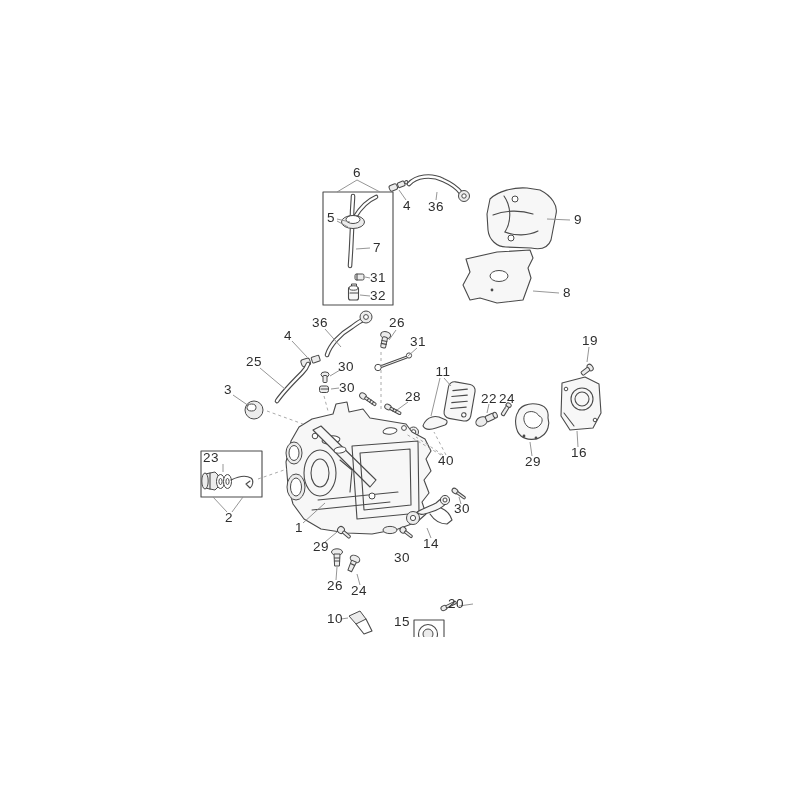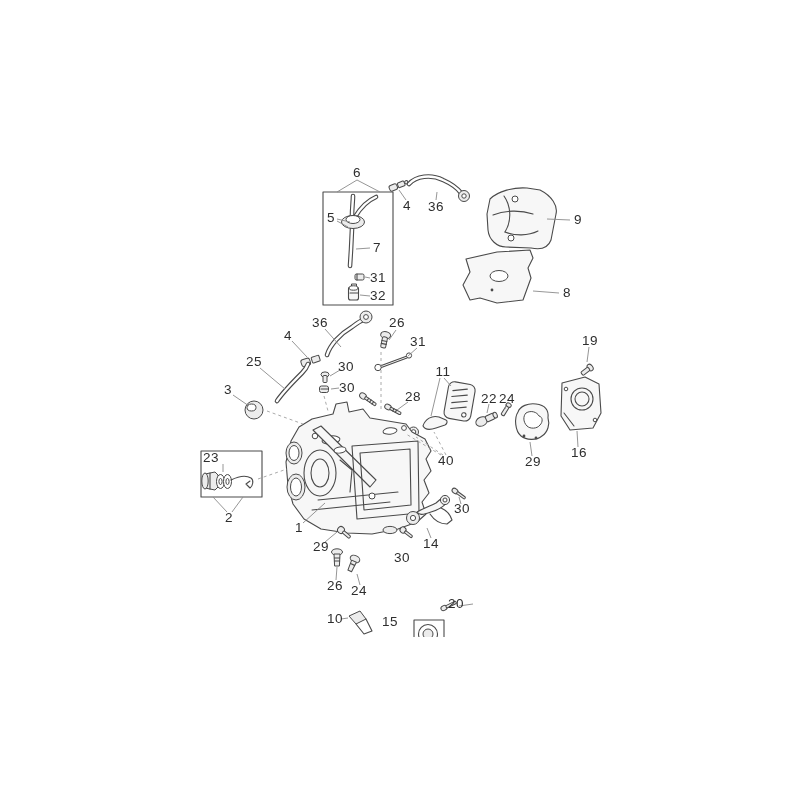--- a/index.html
+++ b/index.html
@@ -367,15 +367,15 @@
 <div class="callout" style="left:229px;top:518px">2</div>
 <div class="callout" style="left:299px;top:528px">1</div>
 <div class="callout" style="left:321px;top:547px">29</div>
 <div class="callout" style="left:402px;top:558px">30</div>
 <div class="callout" style="left:431px;top:544px">14</div>
 <div class="callout" style="left:462px;top:509px">30</div>
 <div class="callout" style="left:335px;top:586px">26</div>
 <div class="callout" style="left:359px;top:591px">24</div>
 <div class="callout" style="left:456px;top:604px">20</div>
 <div class="callout" style="left:335px;top:619px">10</div>
-<div class="callout" style="left:390px;top:622px">15</div>
+<div class="callout" style="left:402px;top:622px">15</div>
 
 </div>
 
 </body></html>

